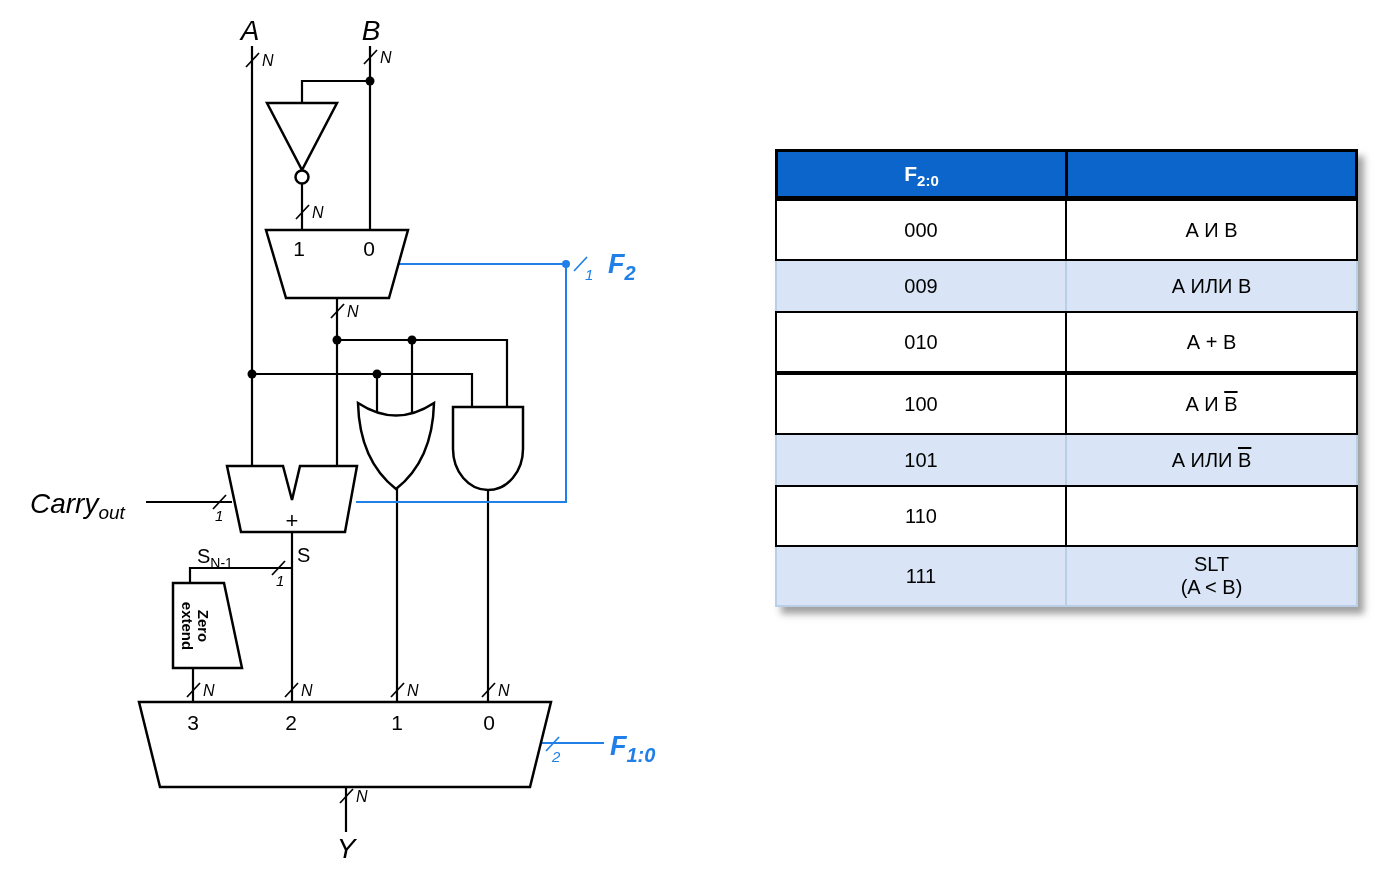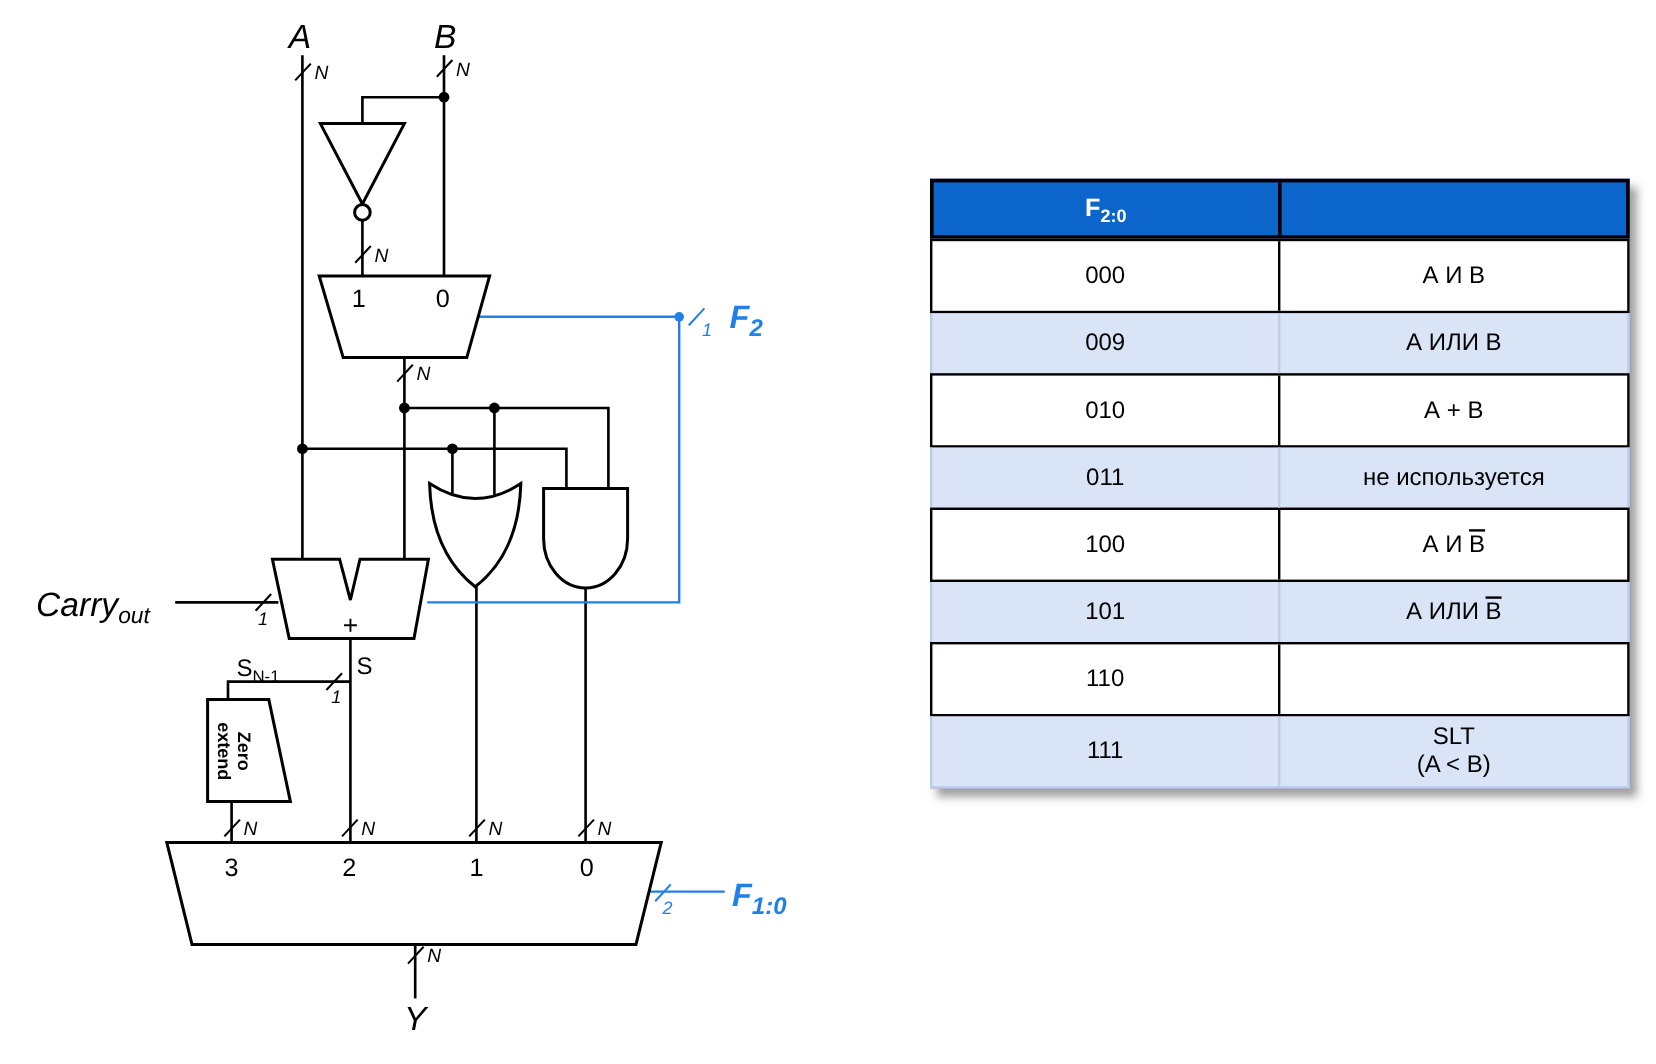--- a/index.html
+++ b/index.html
@@ -26,21 +26,21 @@
   .plus-lbl{font-size:22px;}
   .s-lbl{font-size:20px;}
   .ssub-lbl{font-size:14px;}
   .blue-lbl{font-size:27px;font-style:italic;font-weight:bold;fill:#2180e8;}
   .blue-sub{font-size:20px;font-style:italic;font-weight:bold;fill:#2180e8;}
   .ze-lbl{font-size:15px;font-weight:bold;}
   
   .alu-table{
     position:absolute;left:775px;top:149px;width:583px;
     box-shadow:6px 7px 7px rgba(110,110,110,0.65);
-    font-size:20px;background:#a21caf;
+    font-size:20px;background:#fde047;
   }
   .t-header{display:flex;background:#0b65cb;border:3px solid #000;color:#fff;font-weight:bold;font-size:21px;}
   .t-header .t-cell{height:44px;display:flex;align-items:center;justify-content:center;}
   .t-header .t-cell.c1{width:287px;border-right:3px solid #000;}
   .t-header .t-cell.c2{flex:1;}
   .t-header sub{font-size:15px;line-height:0;}
   .t-row{display:flex;}
   .t-row.white{border:2px solid #000;background:#fff;}
   .t-row.blue{background:#d9e5f6;border-left:2px solid #b9cfe8;border-right:2px solid #b9cfe8;}
   .t-row .t-cell{display:flex;align-items:center;justify-content:center;flex-direction:column;line-height:1.15;}
@@ -217,26 +217,20 @@
         <div class="t-cell c2">
           <div><span>А ИЛИ В</span></div>
         </div>
       </div>
       <div class="t-row white">
         <div class="t-cell c1">010</div>
         <div class="t-cell c2">
           <div><span>А + В</span></div>
         </div>
       </div>
-      <div class="t-row blue">
-        <div class="t-cell c1">011</div>
-        <div class="t-cell c2">
-          <div><span>не используется</span></div>
-        </div>
-      </div>
       <div class="t-row white">
         <div class="t-cell c1">100</div>
         <div class="t-cell c2">
           <div><span>А И </span><span class="bar">В</span></div>
         </div>
       </div>
       <div class="t-row blue">
         <div class="t-cell c1">101</div>
         <div class="t-cell c2">
           <div><span>А ИЛИ </span><span class="bar">В</span></div>

